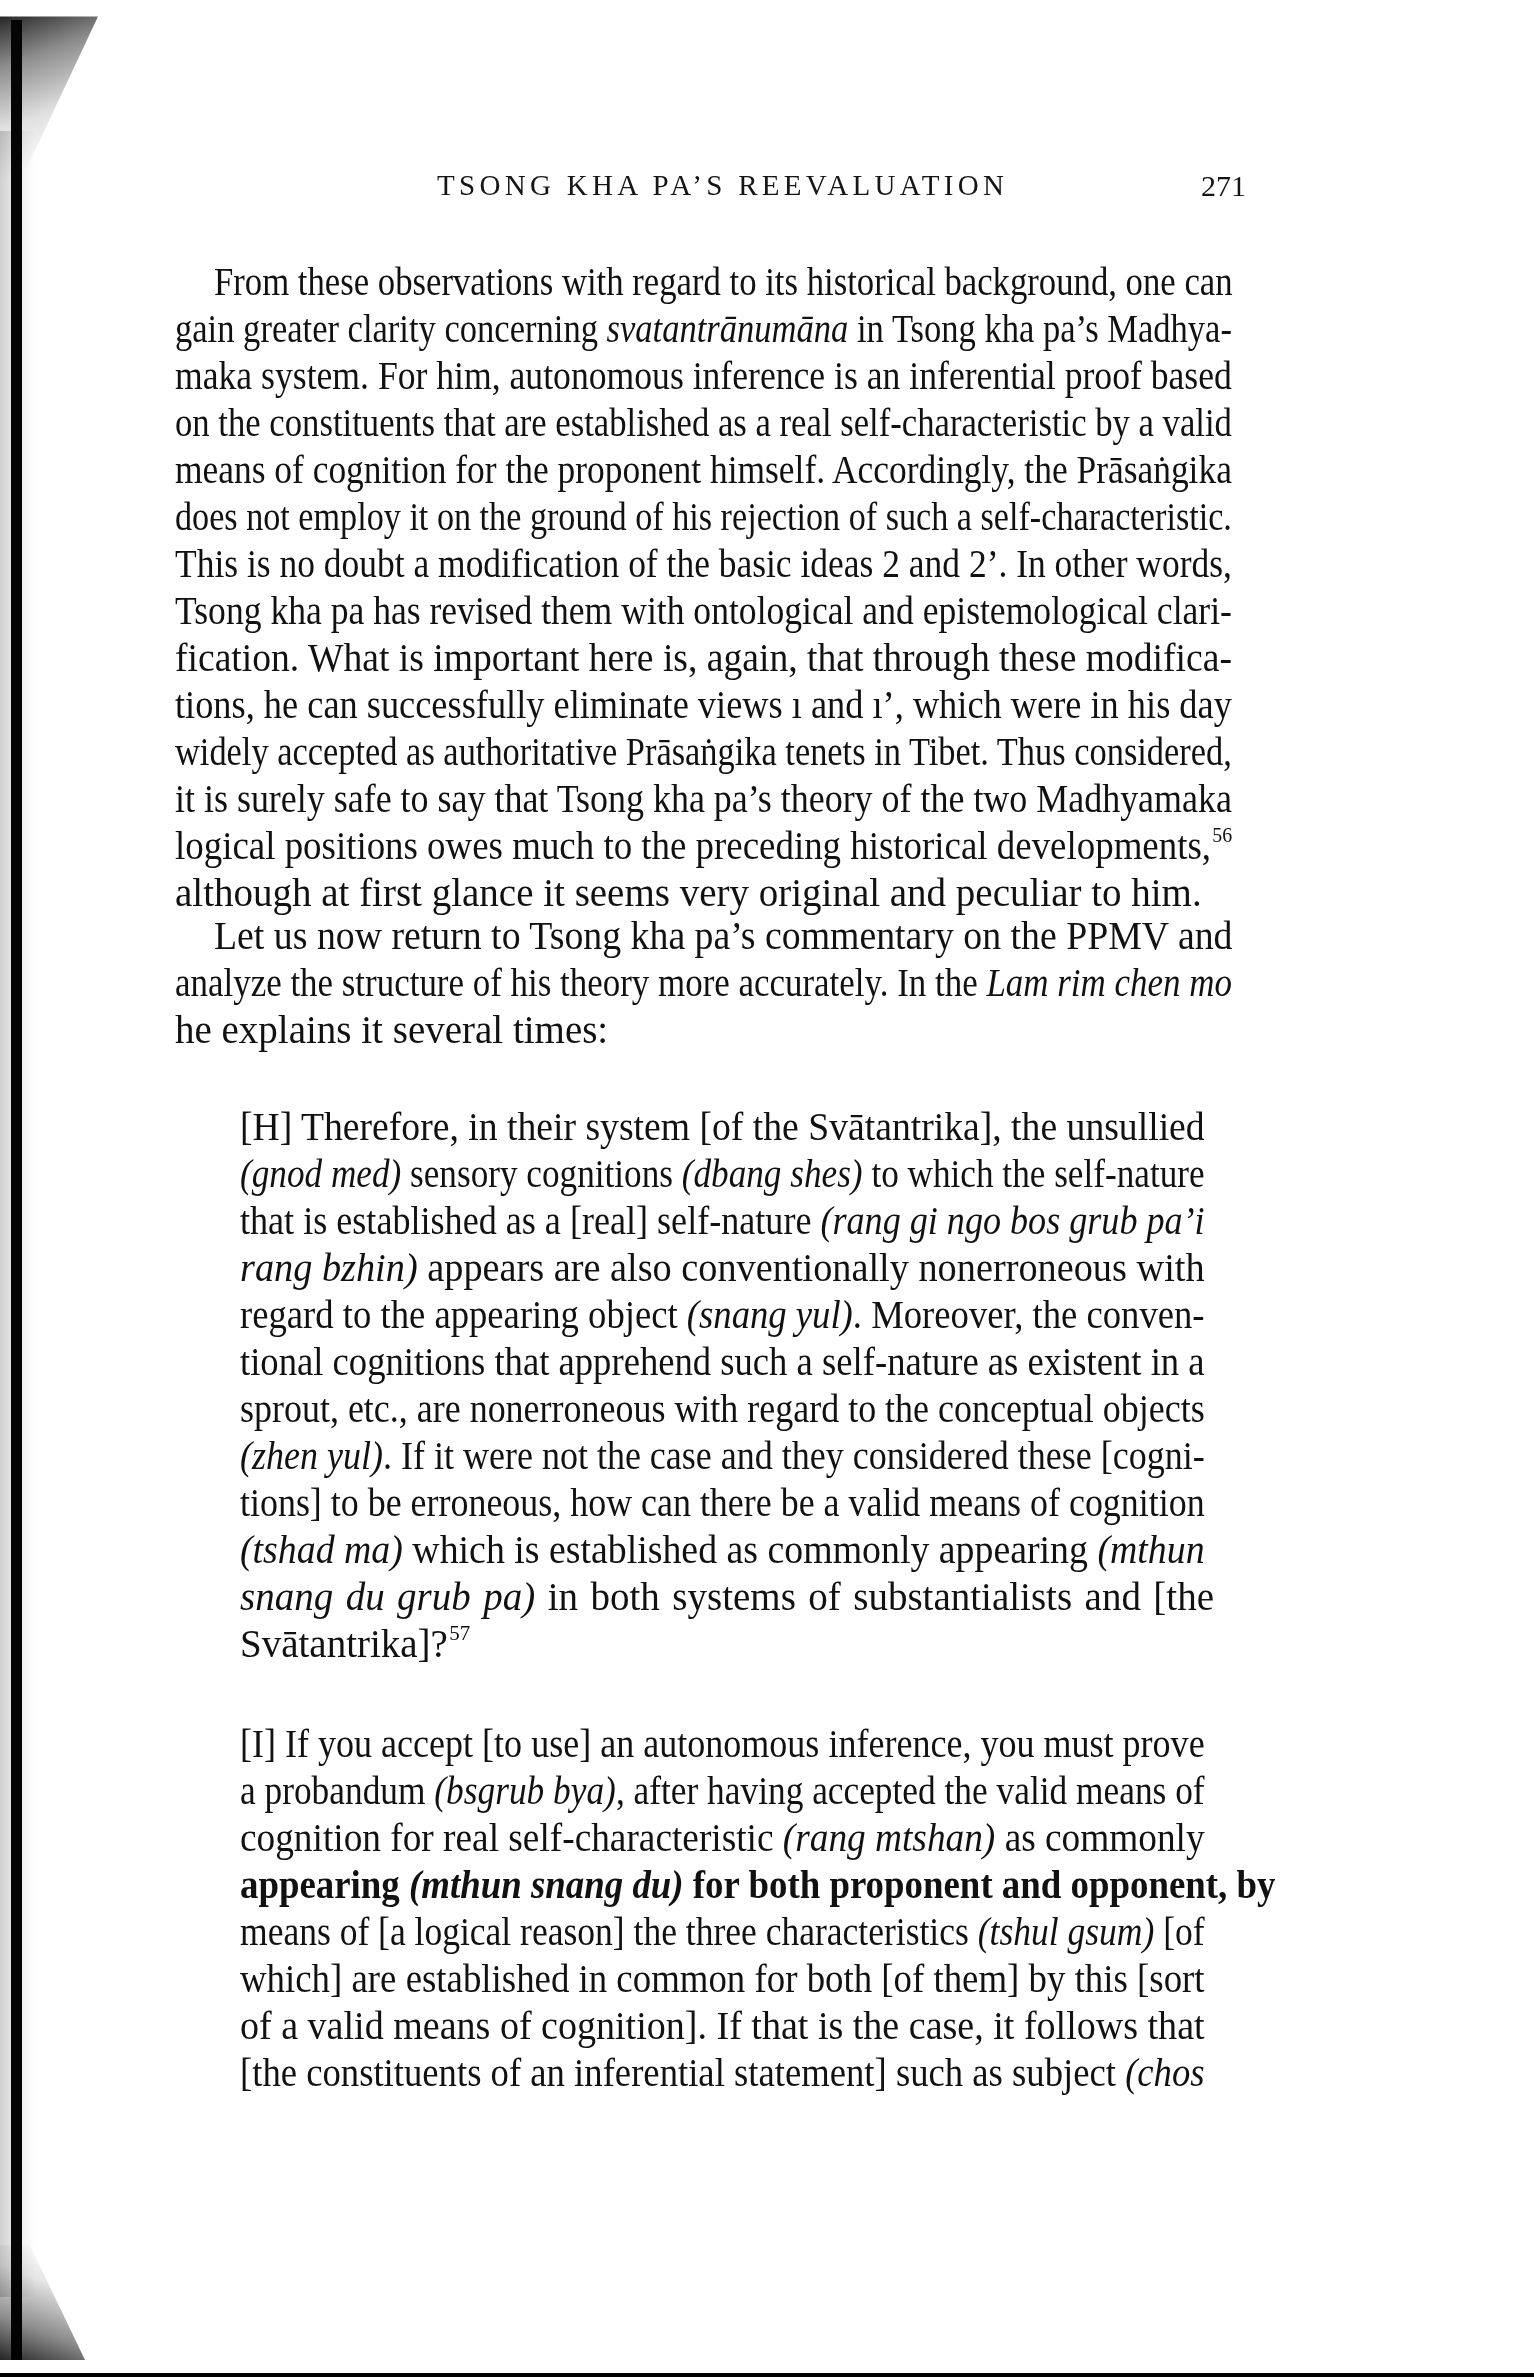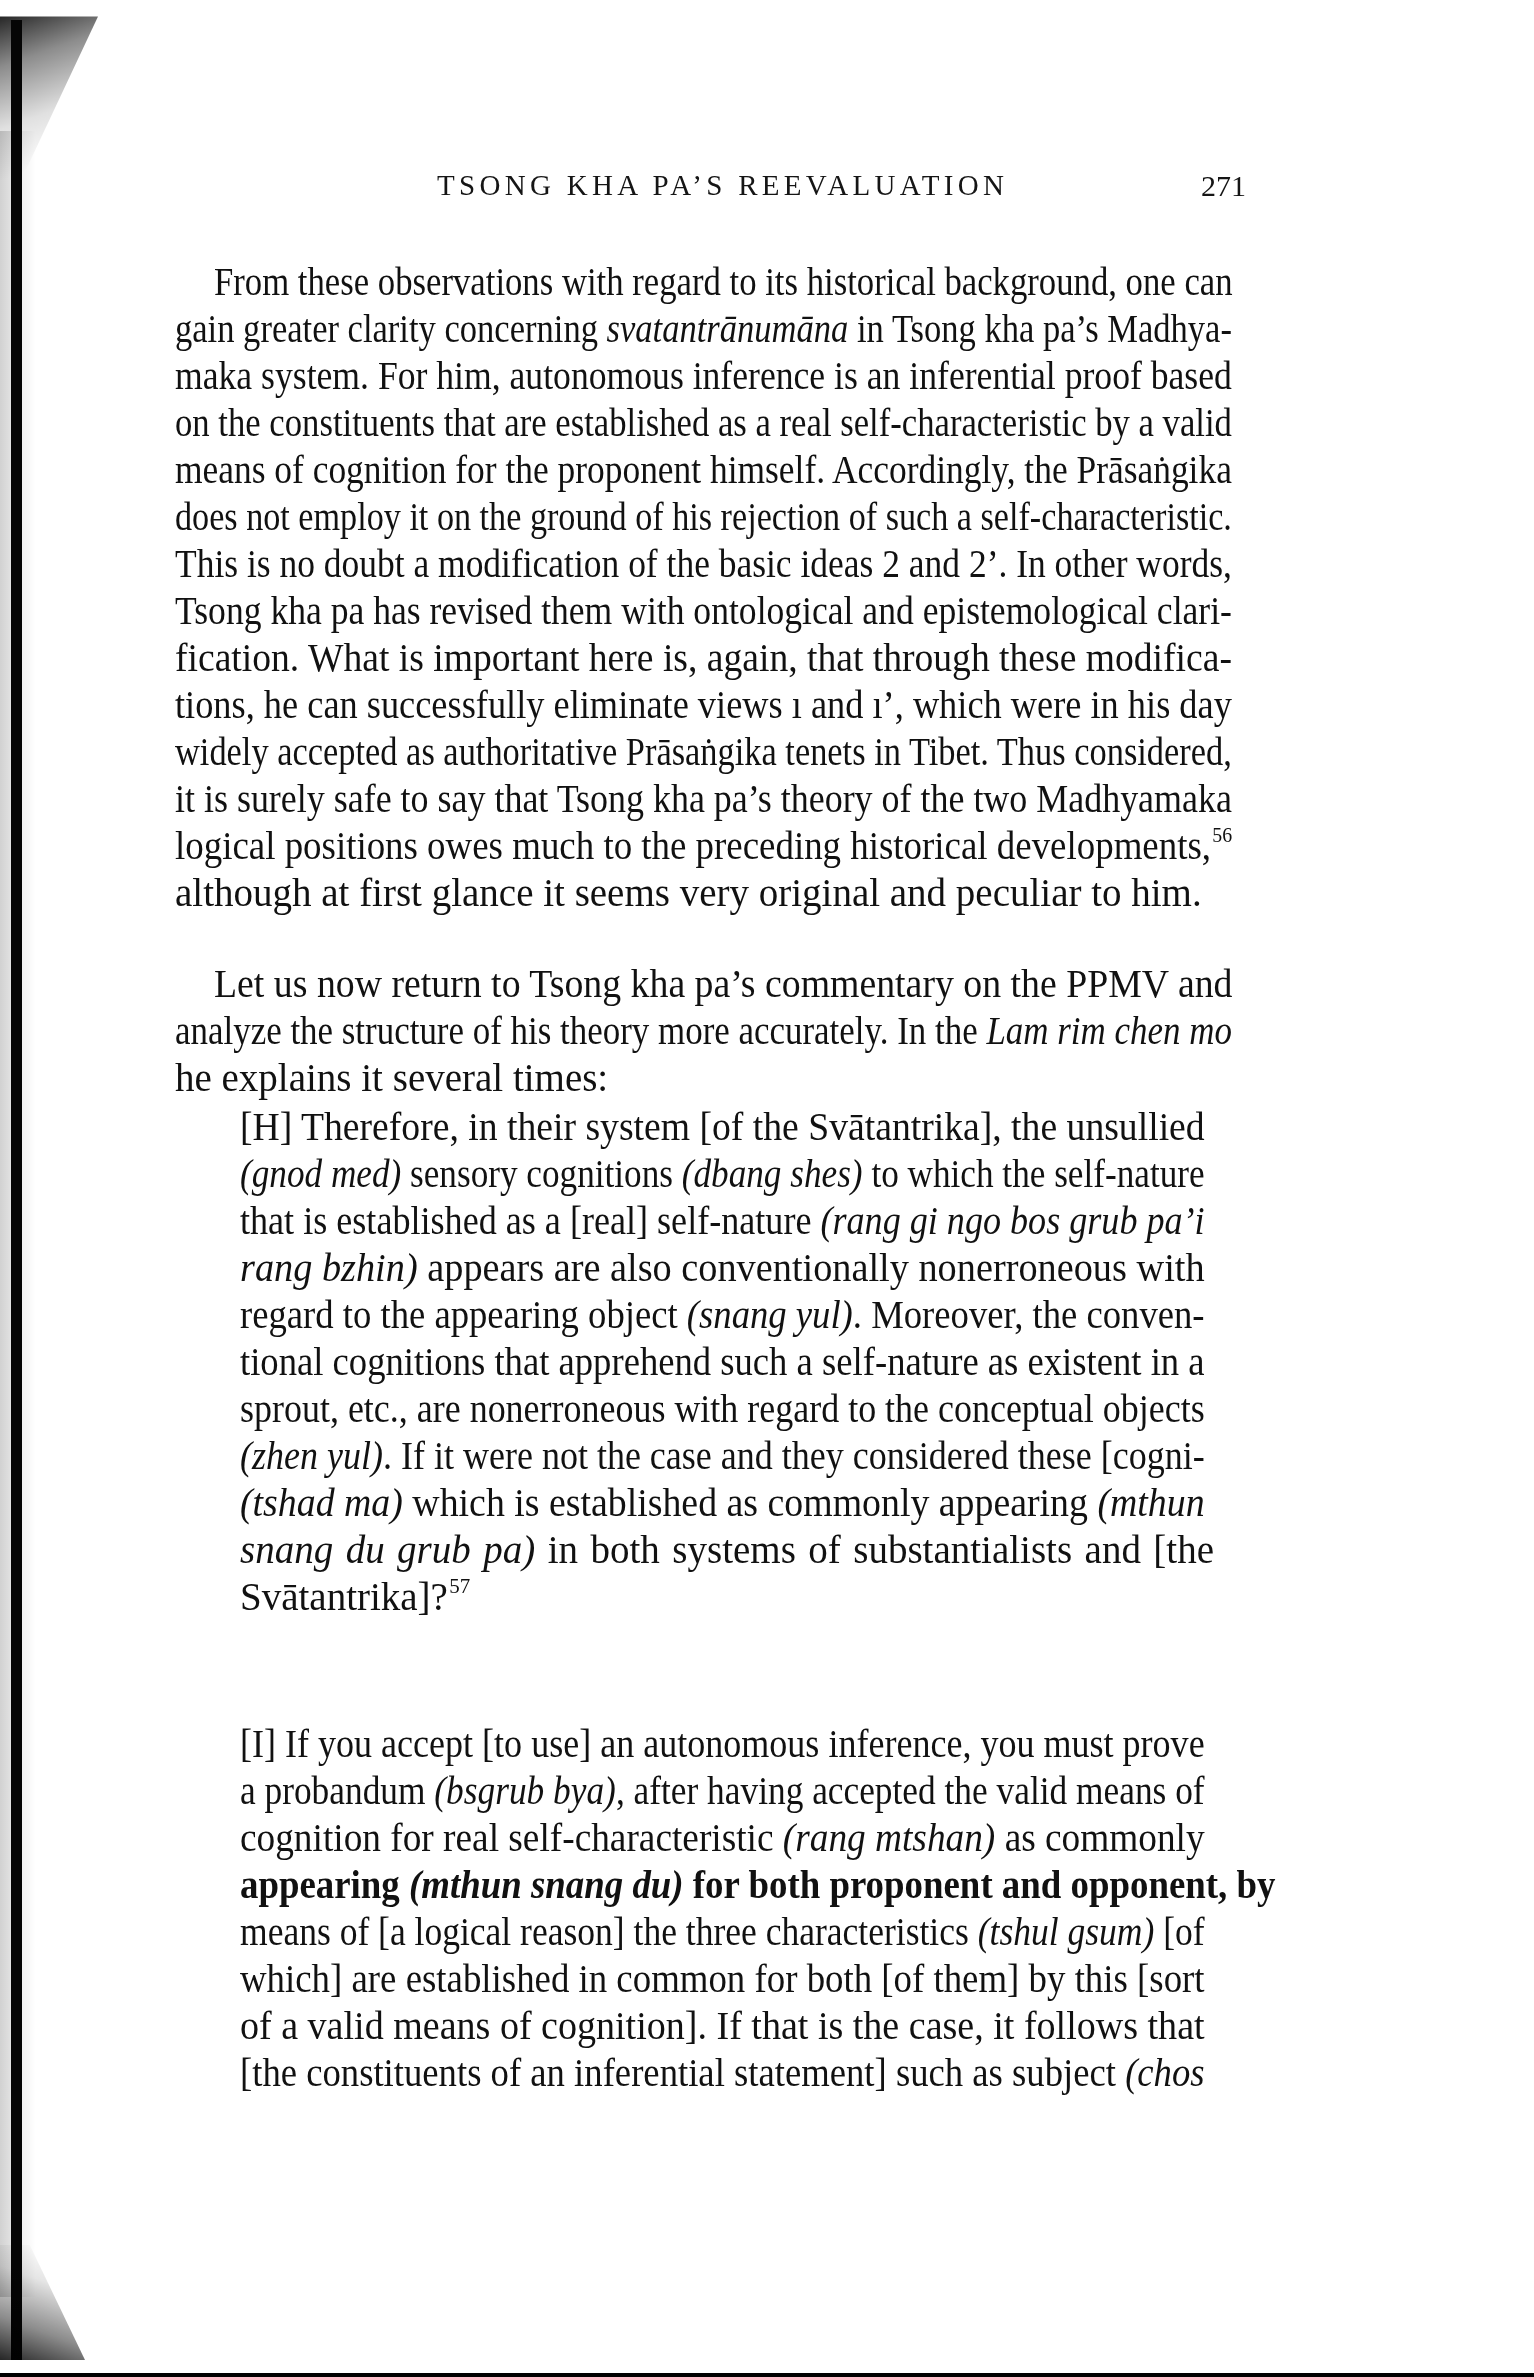--- a/index.html
+++ b/index.html
@@ -139,35 +139,36 @@
     <div class="line" style="text-align: left; text-align-last: left;"><span style="display: inline-block; white-space: nowrap; transform-origin: 0px 50%; transform: scaleX(0.9094);"><span>This is no doubt a modification of the basic ideas 2 and 2’. In other words,</span></span></div>
     <div class="line" style="text-align: left; text-align-last: left;"><span style="display: inline-block; white-space: nowrap; transform-origin: 0px 50%; transform: scaleX(0.9125);"><span>Tsong kha pa has revised them with ontological and epistemological clari-</span></span></div>
     <div class="line" style="text-align: left; text-align-last: left;"><span style="display: inline-block; white-space: nowrap; transform-origin: 0px 50%; transform: scaleX(0.964);"><span>fication. What is important here is, again, that through these modifica-</span></span></div>
     <div class="line" style="text-align: left; text-align-last: left;"><span style="display: inline-block; white-space: nowrap; transform-origin: 0px 50%; transform: scaleX(0.932);"><span>tions, he can successfully eliminate views ı and ı’, which were in his day</span></span></div>
     <div class="line" style="text-align: left; text-align-last: left;"><span style="display: inline-block; white-space: nowrap; transform-origin: 0px 50%; transform: scaleX(0.882);"><span>widely accepted as authoritative Prāsaṅgika tenets in Tibet. Thus considered,</span></span></div>
     <div class="line" style="text-align: left; text-align-last: left;"><span style="display: inline-block; white-space: nowrap; transform-origin: 0px 50%; transform: scaleX(0.9216);"><span>it is surely safe to say that Tsong kha pa’s theory of the two Madhyamaka</span></span></div>
     <div class="line" style="text-align: left; text-align-last: left;"><span style="display: inline-block; white-space: nowrap; transform-origin: 0px 50%; transform: scaleX(0.9461);"><span>logical positions owes much to the preceding historical developments,</span><sup>56</sup></span></div>
     <div class="line last"><span>although at first glance it seems very original and peculiar to him.</span></div>
   </div>
 
-<div class="block body-text" style="top: 960px;">
+<div class="block body-text" style="top: 912px;">
     <div class="line indent" style="text-align: left; text-align-last: left;"><span style="display: inline-block; white-space: nowrap; transform-origin: 0px 50%; transform: scaleX(0.9692);"><span>Let us now return to Tsong kha pa’s commentary on the PPMV and</span></span></div>
     <div class="line" style="text-align: left; text-align-last: left;"><span style="display: inline-block; white-space: nowrap; transform-origin: 0px 50%; transform: scaleX(0.8956);"><span>analyze the structure of his theory more accurately. In the </span><i>Lam rim chen mo</i></span></div>
     <div class="line last"><span>he explains it several times:</span></div>
   </div>
 
 <div class="block quote-text" style="top: 1103px;">
     <div class="line" style="text-align: left; text-align-last: left;"><span style="display: inline-block; white-space: nowrap; transform-origin: 0px 50%; transform: scaleX(0.9657);"><span>[H] Therefore, in their system [of the Svātantrika], the unsullied</span></span></div>
     <div class="line" style="text-align: left; text-align-last: left;"><span style="display: inline-block; white-space: nowrap; transform-origin: 0px 50%; transform: scaleX(0.9023);"><i>(gnod med)</i><span> sensory cognitions </span><i>(dbang shes)</i><span> to which the self-nature</span></span></div>
     <div class="line" style="text-align: left; text-align-last: left;"><span style="display: inline-block; white-space: nowrap; transform-origin: 0px 50%; transform: scaleX(0.9258);"><span>that is established as a [real] self-nature </span><i>(rang gi ngo bos grub pa’i</i></span></div>
     <div class="line" style="text-align: left; text-align-last: left;"><span style="display: inline-block; white-space: nowrap; transform-origin: 0px 50%; transform: scaleX(0.9819);"><i>rang bzhin)</i><span> appears are also conventionally nonerroneous with</span></span></div>
     <div class="line" style="text-align: left; text-align-last: left;"><span style="display: inline-block; white-space: nowrap; transform-origin: 0px 50%; transform: scaleX(0.94);"><span>regard to the appearing object </span><i>(snang yul)</i><span>. Moreover, the conven-</span></span></div>
     <div class="line" style="text-align: left; text-align-last: left;"><span style="display: inline-block; white-space: nowrap; transform-origin: 0px 50%; transform: scaleX(0.9395);"><span>tional cognitions that apprehend such a self-nature as existent in a</span></span></div>
     <div class="line" style="text-align: center; text-align-last: left;"><span style="display: inline-block; white-space: nowrap; transform-origin: 0px 50%; transform: scaleX(0.9221);"><span>sprout, etc., are nonerroneous with regard to the conceptual objects</span></span></div>
     <div class="line" style="text-align: left; text-align-last: left;"><span style="display: inline-block; white-space: nowrap; transform-origin: 0px 50%; transform: scaleX(0.9231);"><i>(zhen yul)</i><span>. If it were not the case and they considered these [cogni-</span></span></div>
+    <div class="line" style="text-align: left; text-align-last: left;"><span style="display: inline-block; white-space: nowrap; transform-origin: 0px 50%; transform: scaleX(0.9211);"><span>tions] to be erroneous, how can there be a valid means of cognition</span></span></div>
     <div class="line" style="text-align: left; text-align-last: left;"><span style="display: inline-block; white-space: nowrap; transform-origin: 0px 50%; transform: scaleX(0.9701);"><i>(tshad ma)</i><span> which is established as commonly appearing </span><i>(mthun</i></span></div>
     <div class="line"><i>snang du grub pa)</i><span> in both systems of substantialists and [the</span></div>
     <div class="line last"><span>Svātantrika]?</span><sup>57</sup></div>
   </div>
 
 <div class="block quote-text" style="top: 1720px;">
     <div class="line" style="text-align: left; text-align-last: left;"><span style="display: inline-block; white-space: nowrap; transform-origin: 0px 50%; transform: scaleX(0.924);"><span>[I] If you accept [to use] an autonomous inference, you must prove</span></span></div>
     <div class="line" style="text-align: left; text-align-last: left;"><span style="display: inline-block; white-space: nowrap; transform-origin: 0px 50%; transform: scaleX(0.9061);"><span>a probandum </span><i>(bsgrub bya)</i><span>, after having accepted the valid means of</span></span></div>
     <div class="line" style="text-align: left; text-align-last: left;"><span style="display: inline-block; white-space: nowrap; transform-origin: 0px 50%; transform: scaleX(0.9567);"><span>cognition for real self-characteristic </span><i>(rang mtshan)</i><span> as commonly</span></span></div>
     <div class="line" style="text-align: right; text-align-last: left; font-weight: bold;"><span style="display: inline-block; white-space: nowrap; transform-origin: 0px 50%; transform: scaleX(0.9454);"><span>appearing </span><i>(mthun snang du)</i><span> for both proponent and opponent, by</span></span></div>

